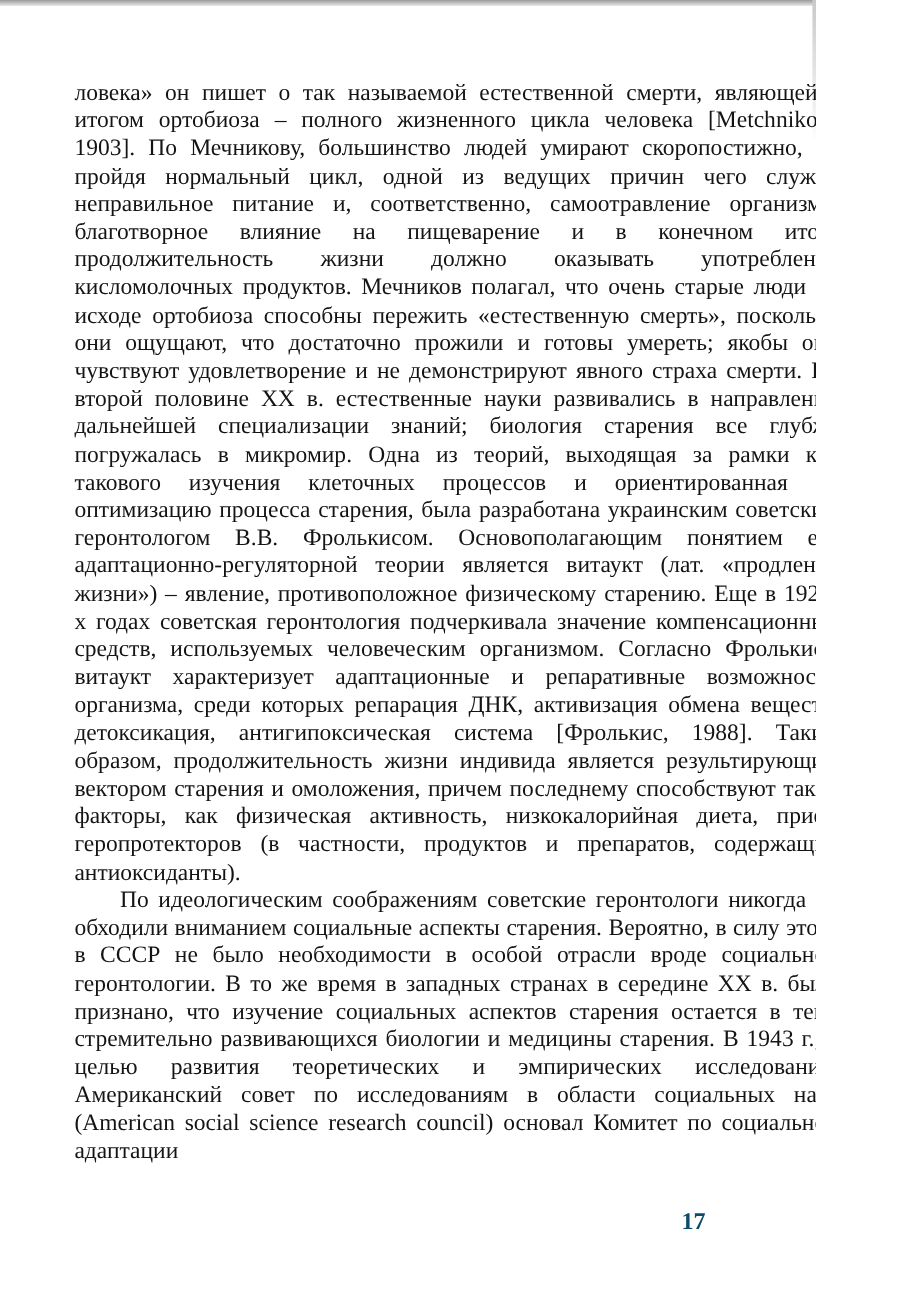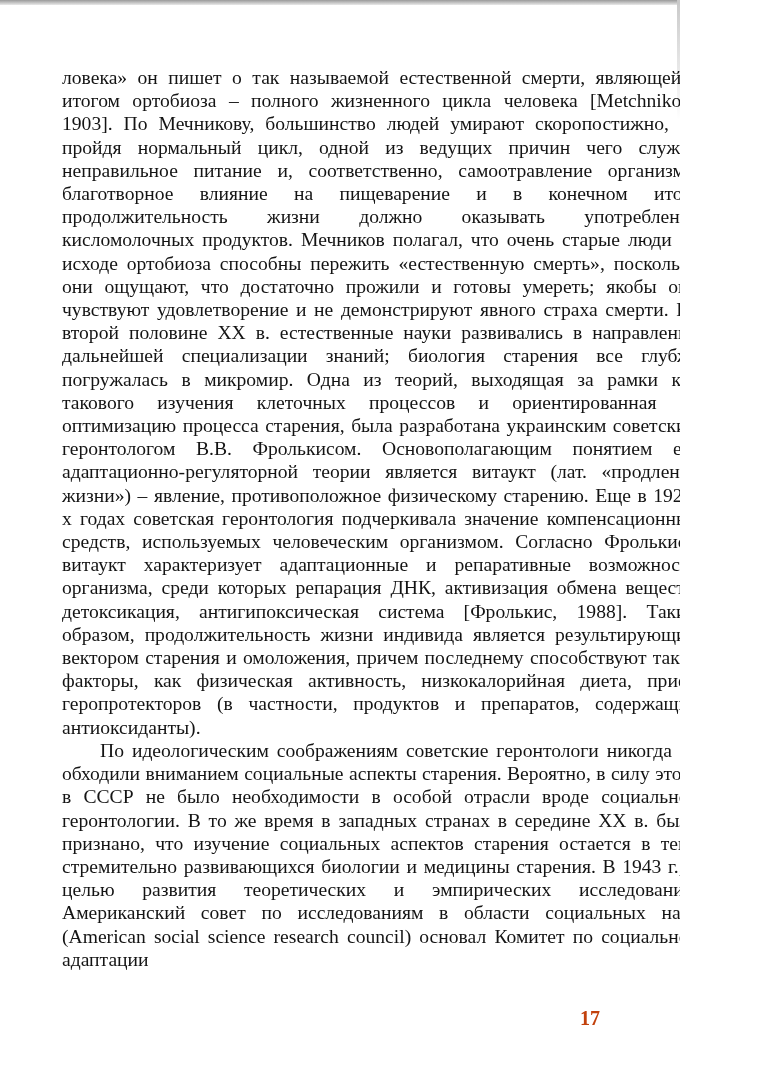--- a/index.html
+++ b/index.html
@@ -45,24 +45,24 @@
   .text-block p {
     margin: 0;
     padding: 0;
   }
   .para-indent {
     text-indent: 38px;
   }
   .page-number {
     position: absolute;
     top: 1007px;
-    right: 80px;
+    right: 92px;
     font-size: 20px;
     font-weight: bold;
-    color: #c2410c;
+    color: #0c4a6e;
   }
 </style>
 </head>
 <body>
 
 <div class="page">
   <div class="scan-edge-top"></div>
   <div class="scan-edge-right"></div>
 
   <div class="text-block">

